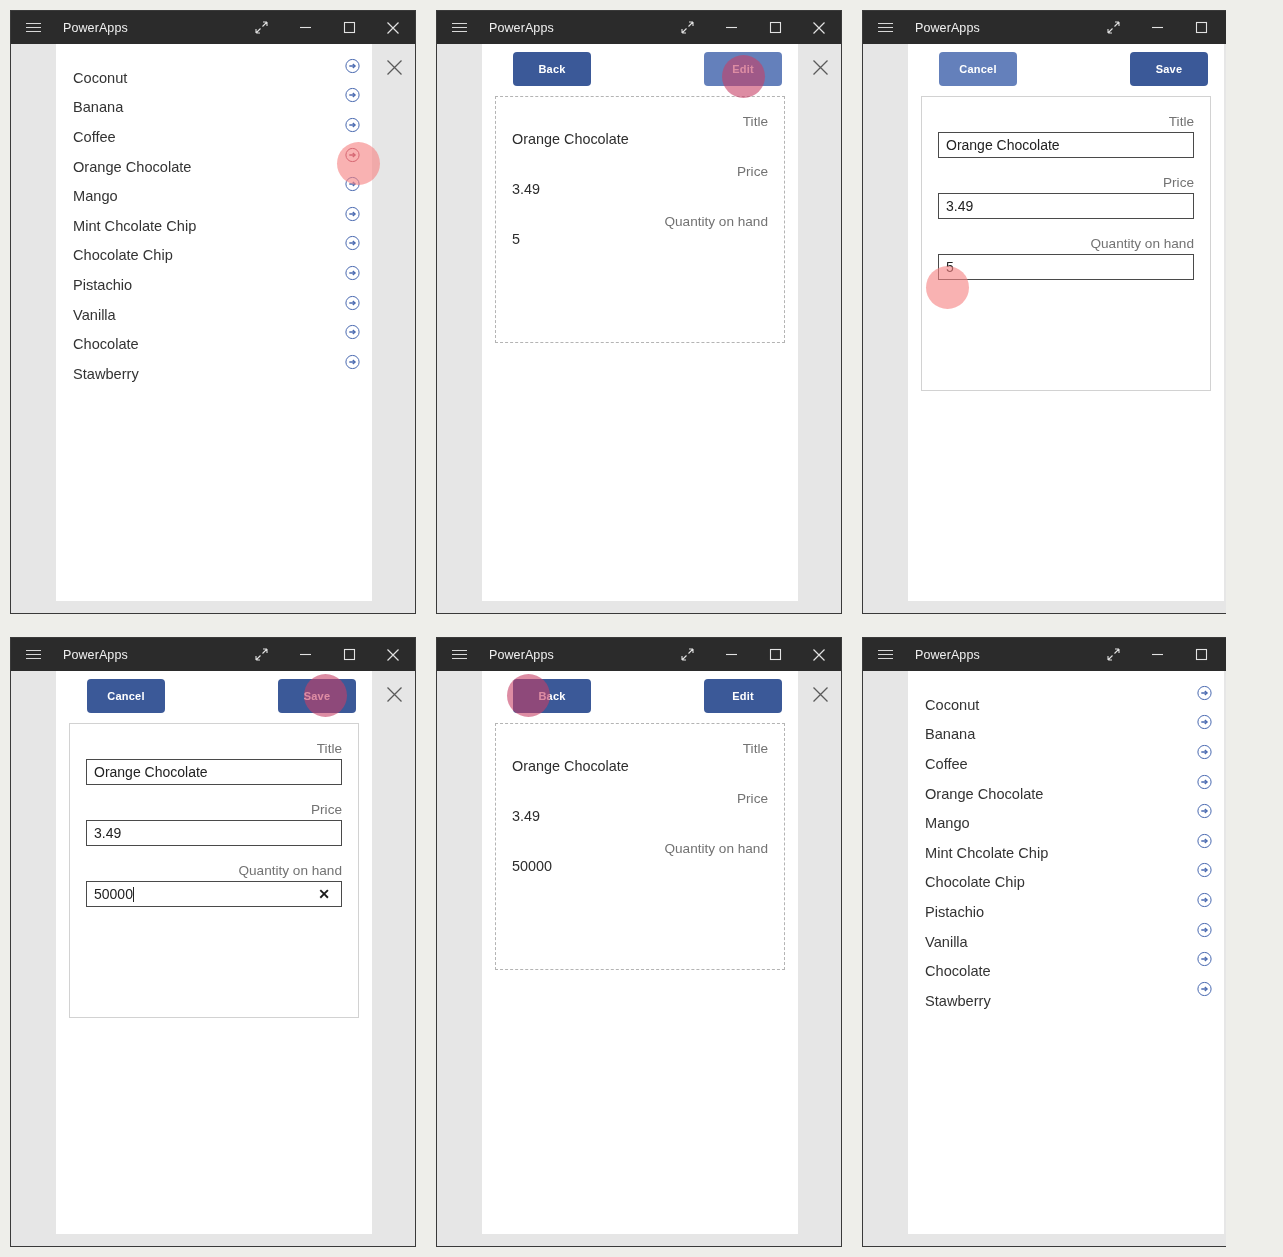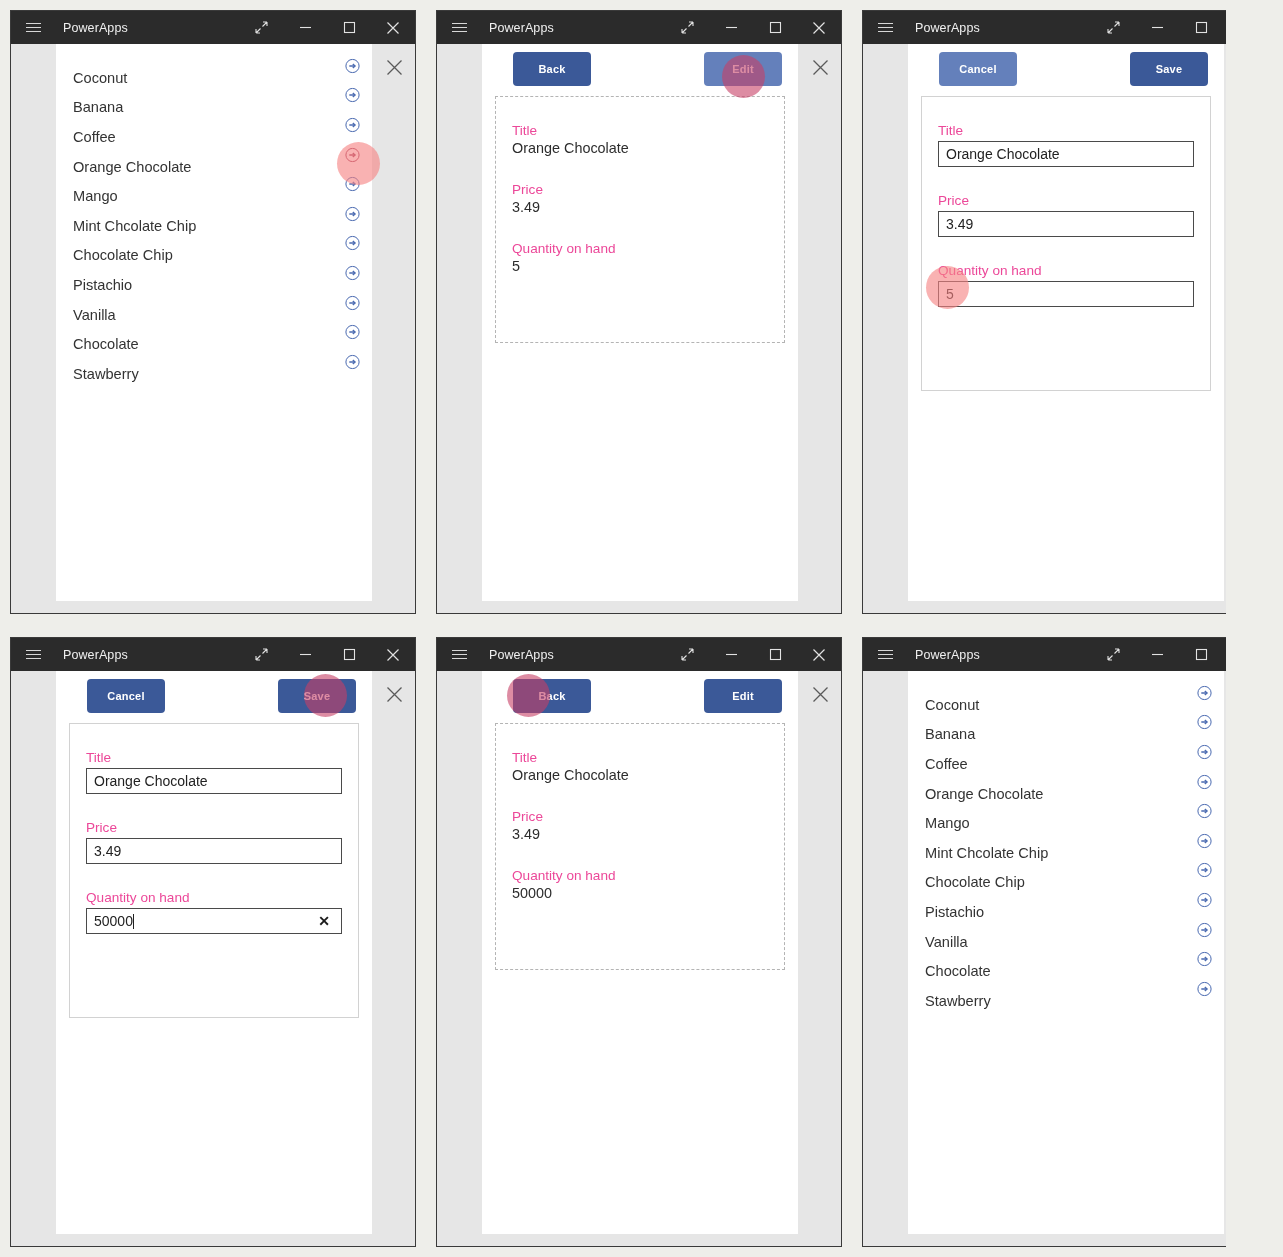--- a/index.html
+++ b/index.html
@@ -170,24 +170,25 @@
     height: 247px;
     box-sizing: border-box;
     background: #fff;
   }
   .formbox.dashed { border: 1px dashed #b4b4b4; }
   .formbox.solid  { border: 1px solid #d2d2d2; }
   .formbox.tall   { height: 295px; }
 
   .fld { padding: 0 16px; }
   .fld-label {
-    color: #ec4899;
+    color: #737373;
     font-size: 13.6px;
-    margin-top: 26px;
+    margin-top: 17px;
     margin-bottom: 2px;
+    text-align: right;
   }
   .fld-value {
     color: #2d2d2d;
     font-size: 14.4px;
     margin-bottom: 2px;
   }
   .fld-input {
     position: relative;
     height: 26px;
     border: 1px solid #4a4a4a;

